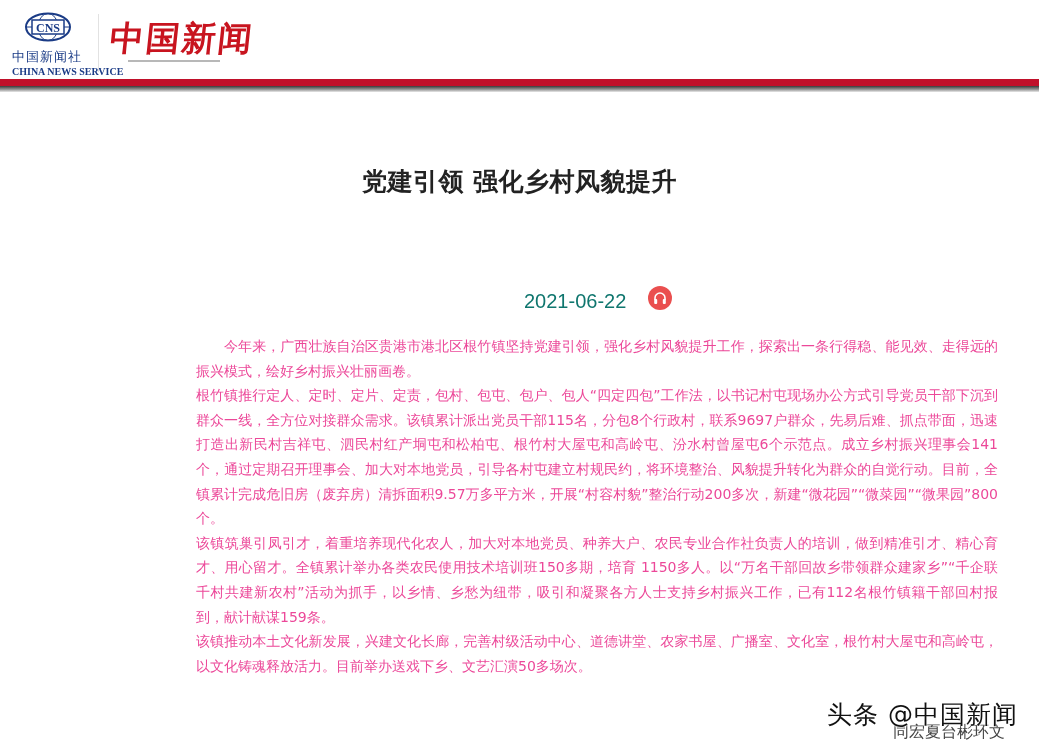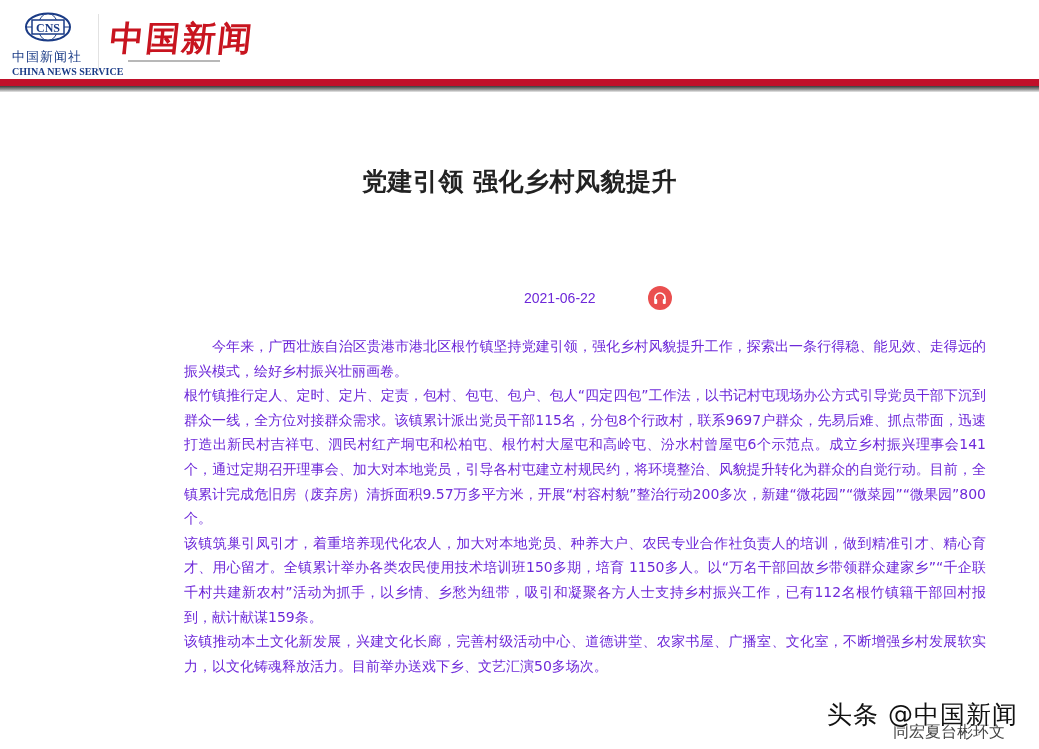--- a/index.html
+++ b/index.html
@@ -12,25 +12,25 @@
   .cns-globe { position:absolute; left:16px; top:0; width:48px; height:30px; }
   .cns-cn { position:absolute; left:4px; top:36px; font-family:"DejaVu Serif",serif; font-size:13px; font-weight:normal; color:#1a3b86; letter-spacing:1px; white-space:nowrap; }
   .cns-en { position:absolute; left:4px; top:54px; font-family:"Liberation Serif",serif; font-size:10px; font-weight:bold; color:#1a3b86; white-space:nowrap; }
   .vdivider { position:absolute; left:98px; top:6px; width:1px; height:58px; background:#e2e2e2; }
   .brand-cn { position:absolute; left:110px; top:8px; font-family:"DejaVu Serif",serif; font-size:34px; font-weight:bold; color:#c8141f; letter-spacing:2px; white-space:nowrap; transform:skewX(-6deg); }
   .brand-sub { position:absolute; left:128px; top:52px; width:92px; height:2px; background:#888; opacity:0.6; }
   .red-bar { position:absolute; left:0; top:71px; width:1039px; height:7px; background:#c0102a; }
   .grey-bar { position:absolute; left:0; top:78px; width:1039px; height:6px; background:linear-gradient(#3a3a3a,#9a9a9a 60%,#e8e8e8); }
 
   .title { position:absolute; left:0; top:165px; width:1199px; text-align:center; font-size:25px; font-weight:bold; color:#222; letter-spacing:0.5px; }
-  .meta { position:absolute; left:524px; top:290px; font-family:"Liberation Sans",sans-serif; font-size:14px; color:#6d28d9; }
+  .meta { position:absolute; left:524px; top:290px; font-family:"Liberation Sans",sans-serif; font-size:20px; color:#0f766e; }
   .audio-btn { position:absolute; left:648px; top:286px; width:24px; height:24px; border-radius:50%; background:#ea4f4f; cursor:pointer; }
   .audio-btn svg { position:absolute; left:5px; top:5px; }
 
-  .article { position:absolute; left:184px; top:334px; width:802px; font-size:14px; line-height:24.6px; color:#6d28d9; }
+  .article { position:absolute; left:196px; top:334px; width:802px; font-size:14px; line-height:24.6px; color:#ec4899; }
   .article p { margin:0; text-align:justify; }
   .article p.indent { text-indent:2em; }
 
   .watermark { position:absolute; left:827px; top:698px; font-size:25px; color:#111; white-space:nowrap; text-shadow:0 0 2px #fff,0 0 2px #fff; letter-spacing:1px; }
   .watermark-sub { position:absolute; left:893px; top:722px; font-size:16px; color:#444; white-space:nowrap; }
 </style>
 </head>
 <body>
 
 <div class="header">
@@ -60,17 +60,17 @@
     <path d="M2 9 V7 A5 5 0 0 1 12 7 V9" fill="none" stroke="#fff" stroke-width="1.6"></path>
     <rect x="1.2" y="8" width="3" height="5" rx="1" fill="#fff"></rect>
     <rect x="9.8" y="8" width="3" height="5" rx="1" fill="#fff"></rect>
   </svg>
 </div>
 
 <div class="article">
   <p class="indent">今年来，广西壮族自治区贵港市港北区根竹镇坚持党建引领，强化乡村风貌提升工作，探索出一条行得稳、能见效、走得远的振兴模式，绘好乡村振兴壮丽画卷。</p>
   <p>根竹镇推行定人、定时、定片、定责，包村、包屯、包户、包人“四定四包”工作法，以书记村屯现场办公方式引导党员干部下沉到群众一线，全方位对接群众需求。该镇累计派出党员干部115名，分包8个行政村，联系9697户群众，先易后难、抓点带面，迅速打造出新民村吉祥屯、泗民村红产垌屯和松柏屯、根竹村大屋屯和高岭屯、汾水村曾屋屯6个示范点。成立乡村振兴理事会141个，通过定期召开理事会、加大对本地党员，引导各村屯建立村规民约，将环境整治、风貌提升转化为群众的自觉行动。目前，全镇累计完成危旧房（废弃房）清拆面积9.57万多平方米，开展“村容村貌”整治行动200多次，新建“微花园”“微菜园”“微果园”800个。</p>
   <p>该镇筑巢引凤引才，着重培养现代化农人，加大对本地党员、种养大户、农民专业合作社负责人的培训，做到精准引才、精心育才、用心留才。全镇累计举办各类农民使用技术培训班150多期，培育 1150多人。以“万名干部回故乡带领群众建家乡”“千企联千村共建新农村”活动为抓手，以乡情、乡愁为纽带，吸引和凝聚各方人士支持乡村振兴工作，已有112名根竹镇籍干部回村报到，献计献谋159条。</p>
-  <p>该镇推动本土文化新发展，兴建文化长廊，完善村级活动中心、道德讲堂、农家书屋、广播室、文化室，不断增强乡村发展软实力，以文化铸魂释放活力。目前举办送戏下乡、文艺汇演50多场次。</p>
+  <p>该镇推动本土文化新发展，兴建文化长廊，完善村级活动中心、道德讲堂、农家书屋、广播室、文化室，根竹村大屋屯和高岭屯，以文化铸魂释放活力。目前举办送戏下乡、文艺汇演50多场次。</p>
 </div>
 
 <div class="watermark-sub">同宏夏台彬环文</div>
 <div class="watermark">头条 @中国新闻</div>
 
 </body></html>

